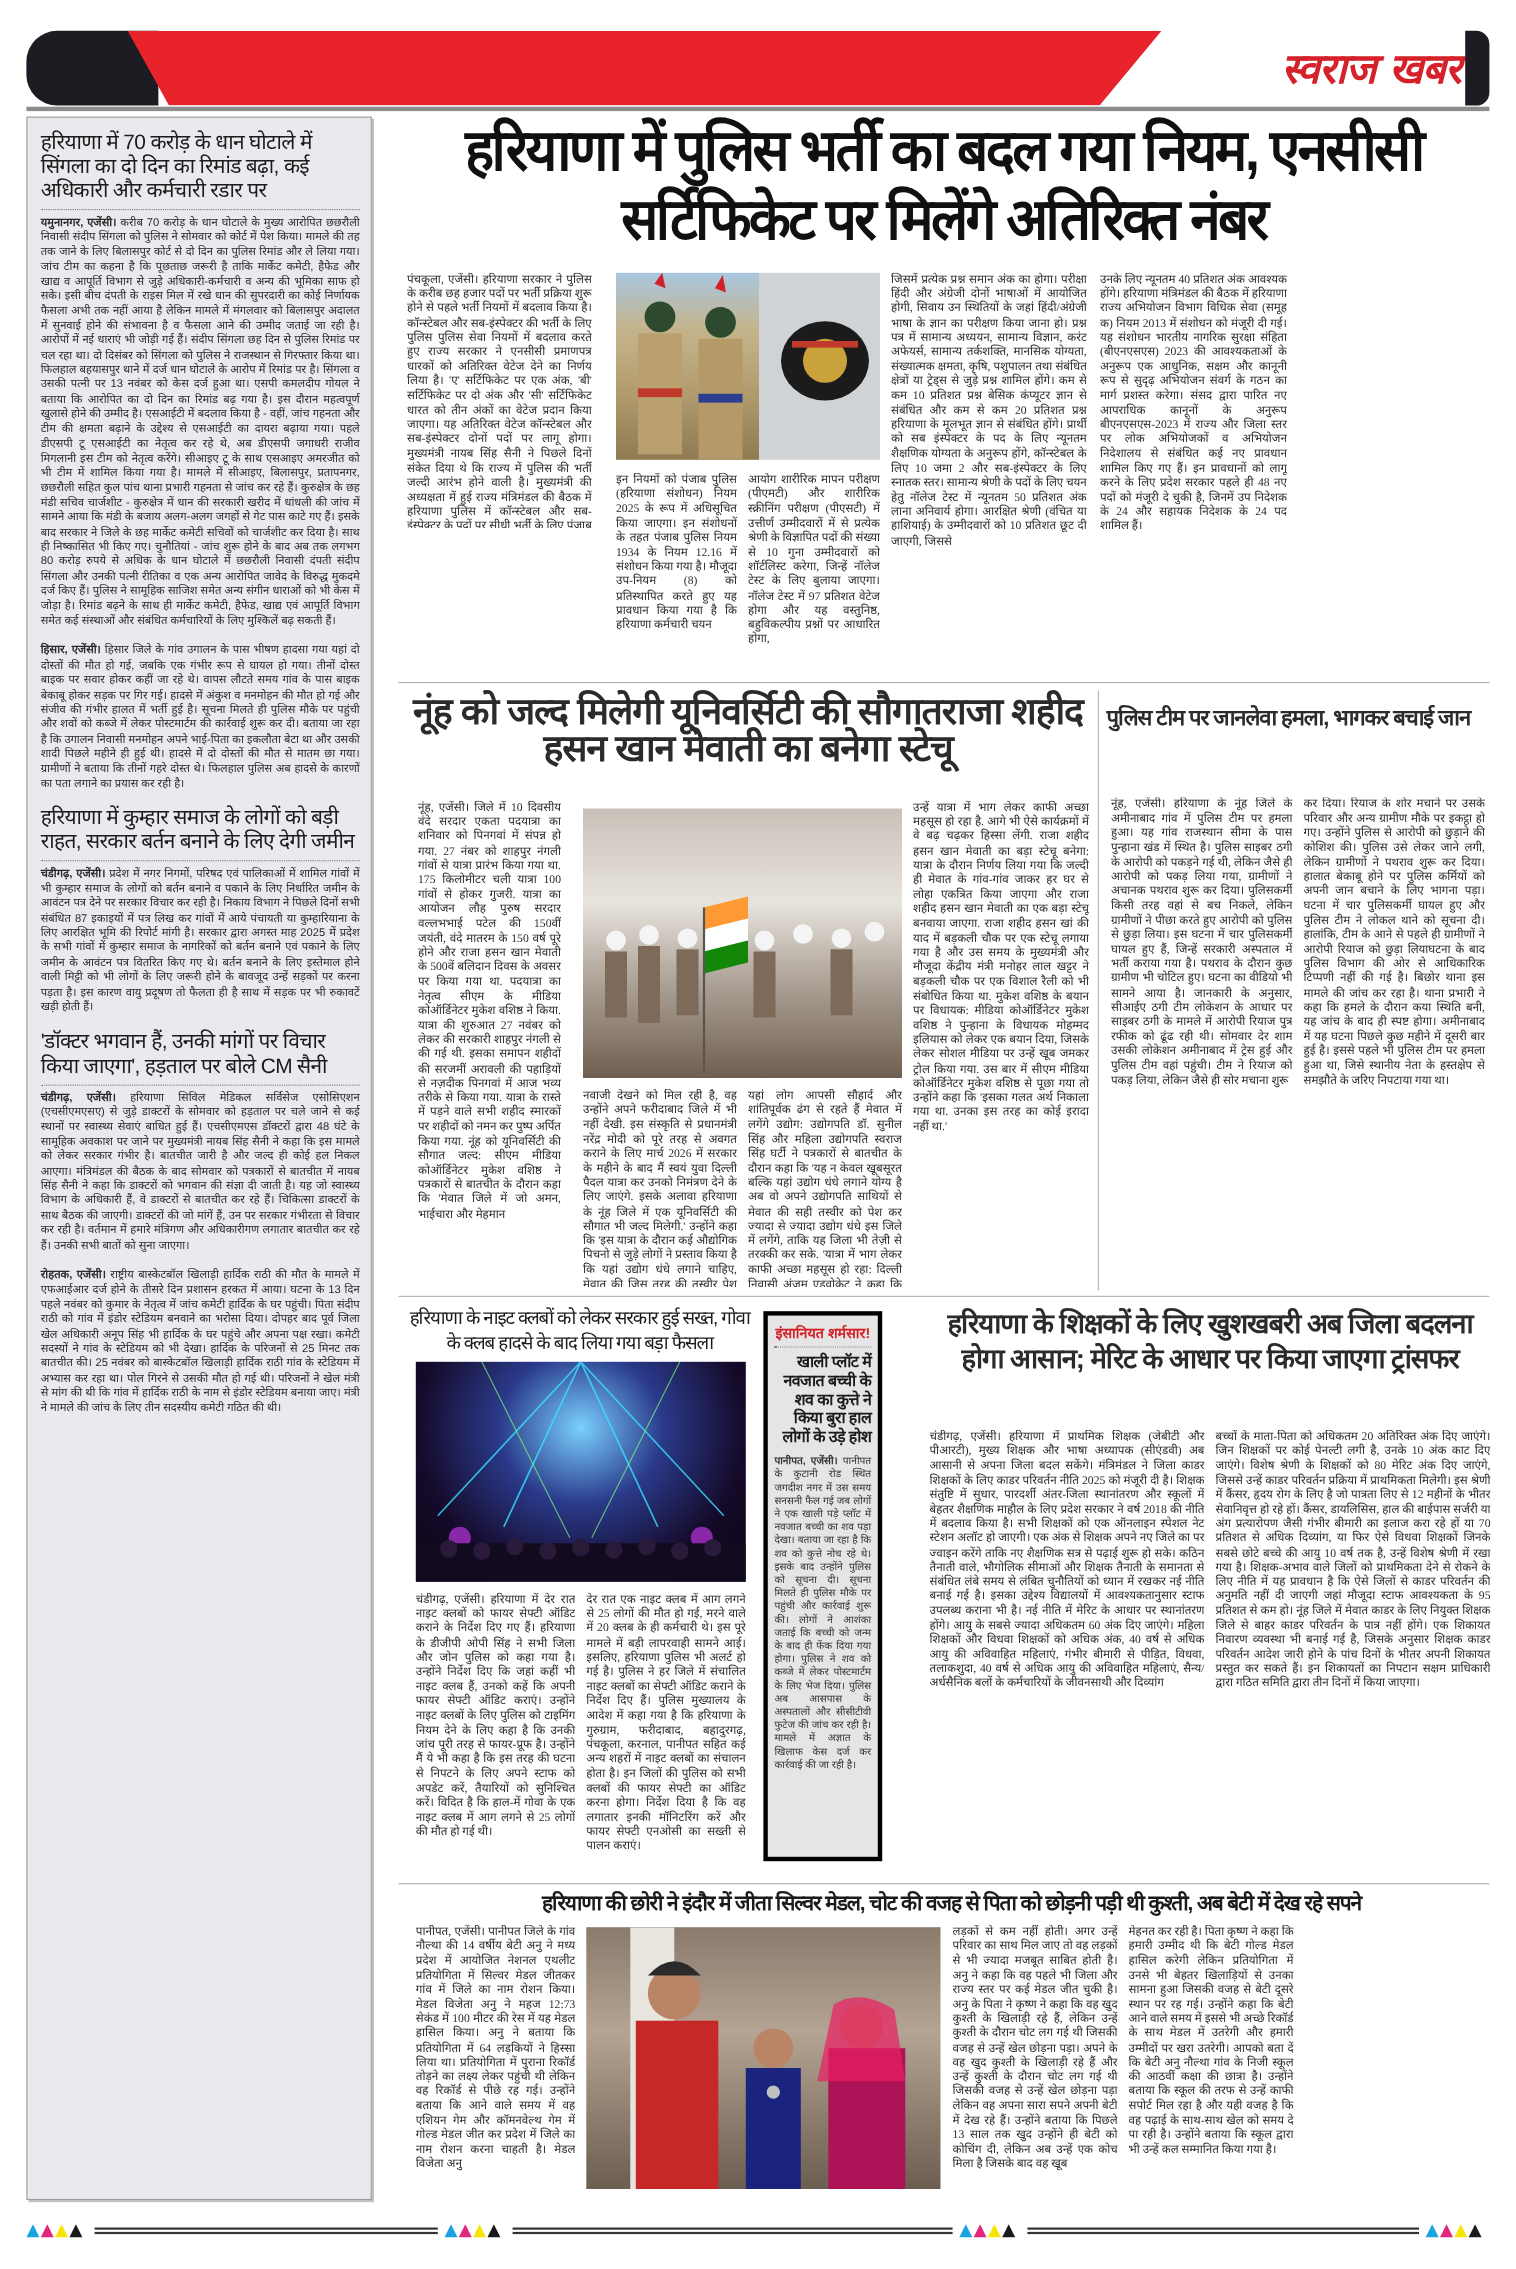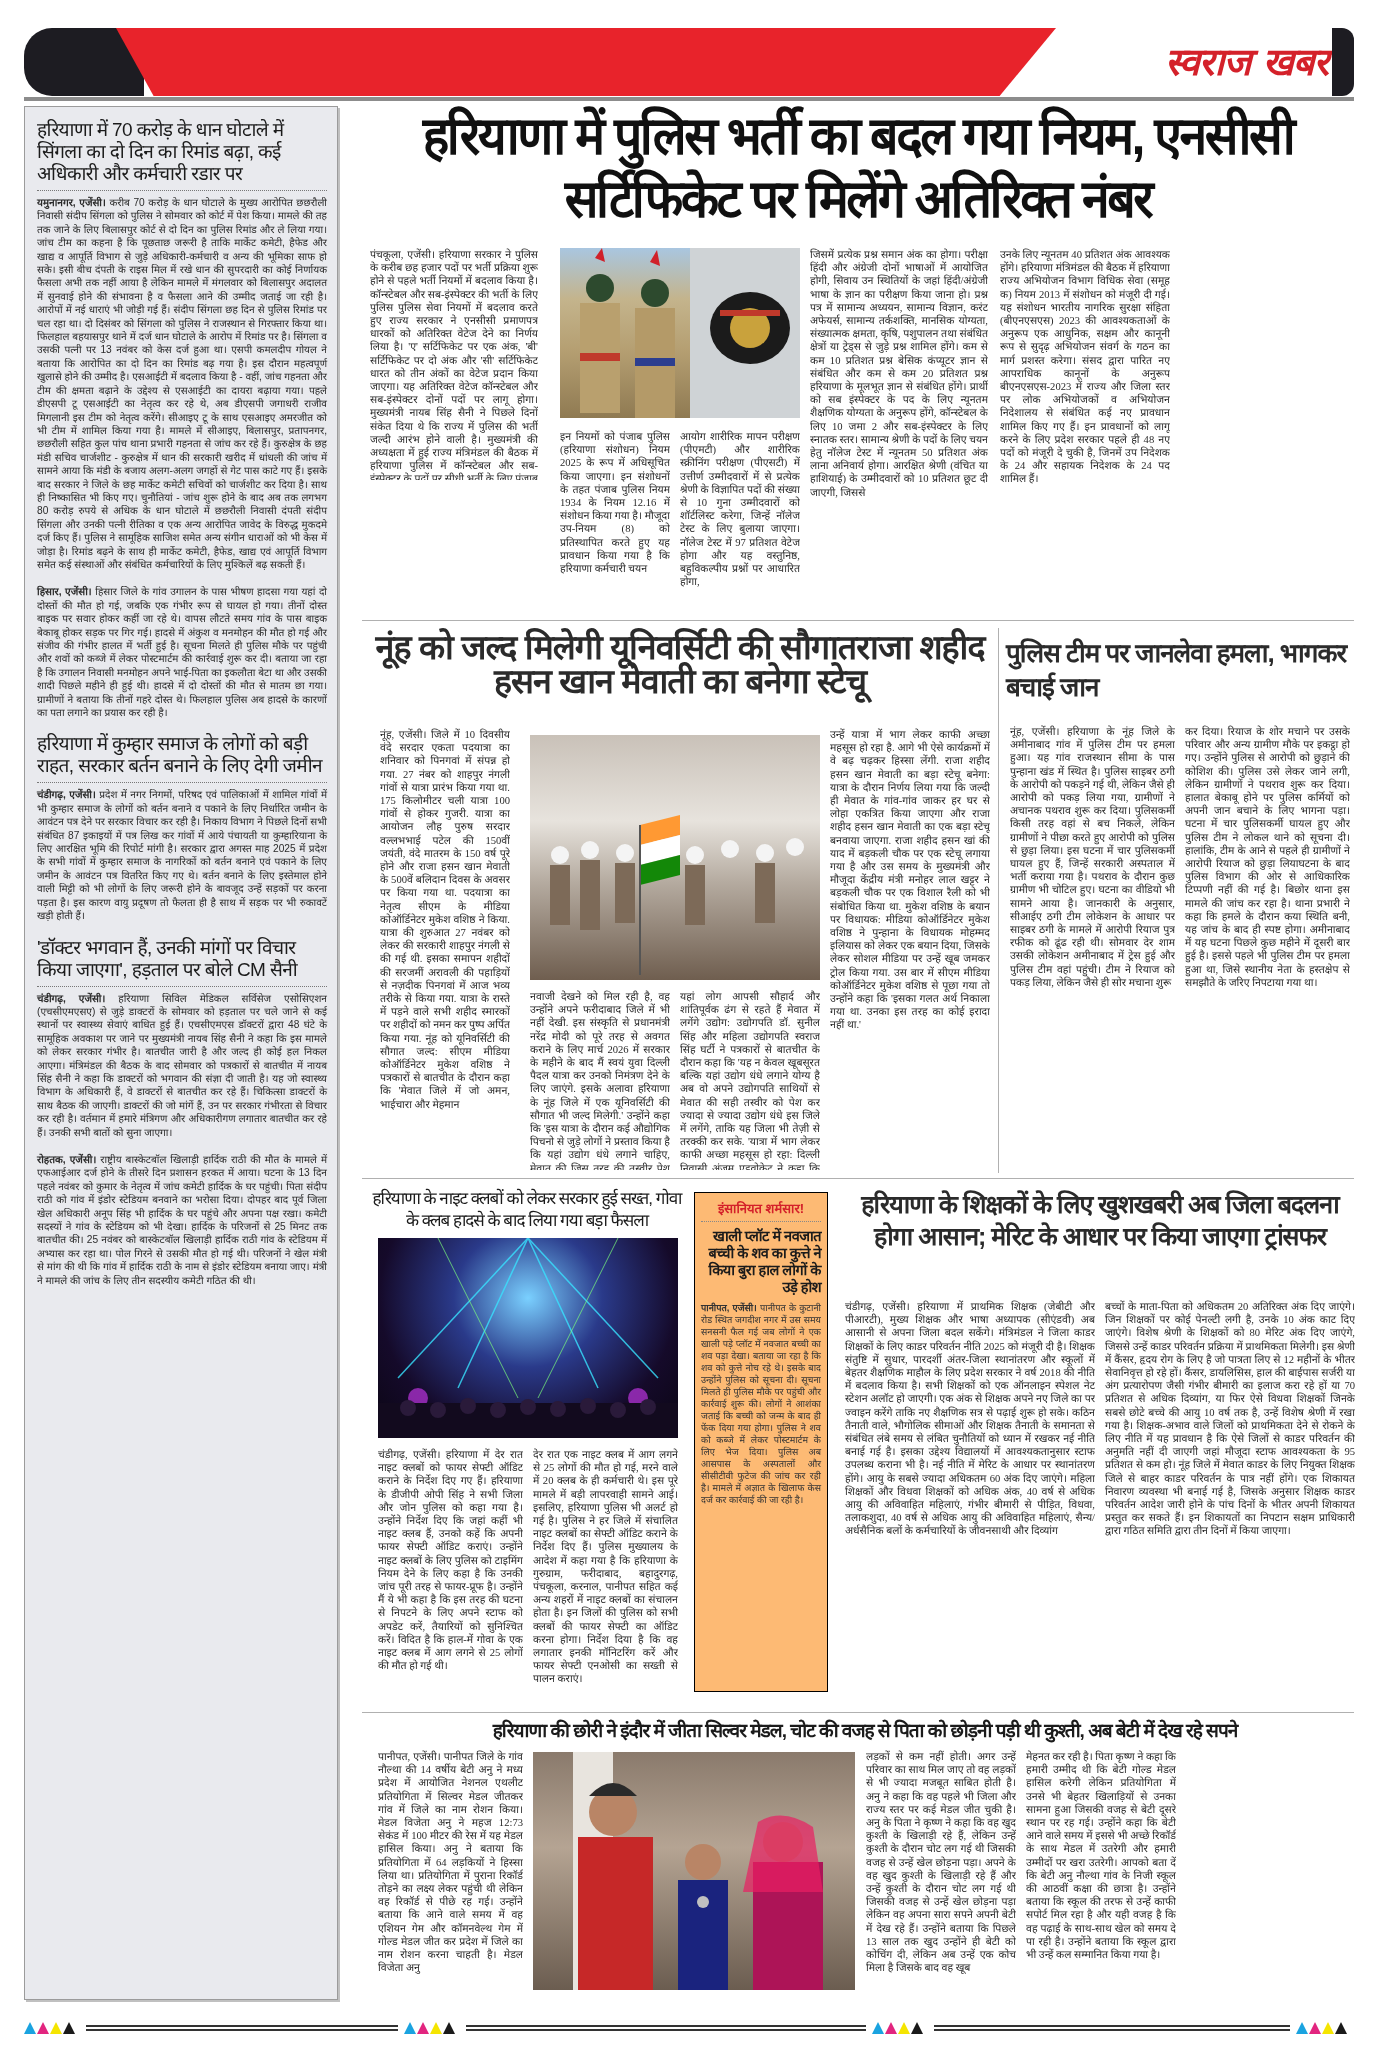--- a/index.html
+++ b/index.html
@@ -23,21 +23,21 @@
   
   .mainhead { position: absolute; left: 362px; top: 108px; width: 992px; font-family: "Liberation Sans", sans-serif; font-weight: bold; font-size: 50px; line-height: 60px; color: #101010; letter-spacing: -2.5px; text-align: center; transform: scaleY(1.05); }
 
   .col { position: absolute; font-family: "Liberation Serif", serif; font-size: 10.6px; line-height: 13.2px; color: #2a2a2a; text-align: justify; }
   .photo { position: absolute; overflow: hidden; }
 
   .sechead { position: absolute; font-family: "Liberation Sans", sans-serif; font-weight: bold; color: #2b2b2b; text-align: center; letter-spacing: -1px; }
   .vrule { position: absolute; width: 1px; background: #b0b0b0; }
   .hrule { position: absolute; height: 1px; background: #b0b0b0; }
 
-  .sidebox { position: absolute; left: 694px; top: 1192px; width: 134px; height: 500px; background: #fdba74; border: 1px solid #000000; padding: 6px 6px; }
+  .sidebox { position: absolute; left: 694px; top: 1192px; width: 108px; height: 500px; background: #e5e5e5; border: 4px solid #000000; padding: 6px 6px; }
   .sidebox .tag { font-family: "Liberation Sans", sans-serif; font-weight: bold; font-size: 13px; color: #d4212a; text-align: center; border-bottom: 1px dotted #888; padding-bottom: 4px; margin-bottom: 6px; }
   .sidebox .sh { font-family: "Liberation Sans", sans-serif; font-weight: bold; font-size: 14.5px; line-height: 17px; color: #1b1b1b; text-align: right; margin-bottom: 6px; letter-spacing: -0.5px; }
   .sidebox .sb { font-family: "Liberation Sans", sans-serif; font-size: 9.3px; line-height: 12px; color: #333; text-align: justify; }
 
   
   .footer { position: absolute; left: 24px; top: 2020px; width: 1330px; height: 20px; }
   .reg { position: absolute; top: 2px; display: flex; gap: 1px; }
   .tri { width: 0; height: 0; border-left: 6px solid transparent; border-right: 6px solid transparent; border-bottom: 12px solid; border-radius: 6px 6px 0 0; }
   .fline { position: absolute; top: 5px; height: 6px; border-top: 2px solid #333; border-bottom: 2px solid #333; }
 </style>
@@ -129,21 +129,21 @@
       <path d="M110 130 L150 120 L150 140 L110 150Z" fill="#138808"></path>
     <line x1="110" y1="90" x2="110" y2="240" stroke="#555" stroke-width="2"></line>
   </svg>
 </div>
 <div class="col" style="left:530px;top:990px;width:140px;height:180px;overflow:hidden;">नवाजी देखने को मिल रही है, वह उन्होंने अपने फरीदाबाद जिले में भी नहीं देखी. इस संस्कृति से प्रधानमंत्री नरेंद्र मोदी को पूरे तरह से अवगत कराने के लिए मार्च 2026 में सरकार के महीने के बाद मैं स्वयं युवा दिल्ली पैदल यात्रा कर उनको निमंत्रण देने के लिए जाएंगे. इसके अलावा हरियाणा के नूंह जिले में एक यूनिवर्सिटी की सौगात भी जल्द मिलेगी.' उन्होंने कहा कि 'इस यात्रा के दौरान कई औद्योगिक पिचनो से जुड़े लोगों ने प्रस्ताव किया है कि यहां उद्योग धंधे लगाने चाहिए, मेवात की जिस तरह की तस्वीर पेश की जाती है, उससे मेवात काफी अलग है.</div>
 <div class="col" style="left:680px;top:990px;width:140px;height:180px;overflow:hidden;">यहां लोग आपसी सौहार्द और शांतिपूर्वक ढंग से रहते हैं मेवात में लगेंगे उद्योग: उद्योगपति डॉ. सुनील सिंह और महिला उद्योगपति स्वराज सिंह घर्टी ने पत्रकारों से बातचीत के दौरान कहा कि 'यह न केवल खूबसूरत बल्कि यहां उद्योग धंधे लगाने योग्य है अब वो अपने उद्योगपति साथियों से मेवात की सही तस्वीर को पेश कर ज्यादा से ज्यादा उद्योग धंधे इस जिले में लगेंगे, ताकि यह जिला भी तेज़ी से तरक्की कर सके. 'यात्रा में भाग लेकर काफी अच्छा महसूस हो रहा: दिल्ली निवासी अंजुम एडवोकेट ने कहा कि महिलाओं, बच्चों और इलाके के लोगों ने फूल बरसा कर वंदे सरदार एकता पदयात्रा का स्वागत किया था.</div>
 <div class="col" style="left:830px;top:728px;width:160px;height:440px;overflow:hidden;">उन्हें यात्रा में भाग लेकर काफी अच्छा महसूस हो रहा है. आगे भी ऐसे कार्यक्रमों में वे बढ़ चढ़कर हिस्सा लेंगी. राजा शहीद हसन खान मेवाती का बड़ा स्टेचू बनेगा: यात्रा के दौरान निर्णय लिया गया कि जल्दी ही मेवात के गांव-गांव जाकर हर घर से लोहा एकत्रित किया जाएगा और राजा शहीद हसन खान मेवाती का एक बड़ा स्टेचू बनवाया जाएगा. राजा शहीद हसन खां की याद में बड़कली चौक पर एक स्टेचू लगाया गया है और उस समय के मुख्यमंत्री और मौजूदा केंद्रीय मंत्री मनोहर लाल खट्टर ने बड़कली चौक पर एक विशाल रैली को भी संबोधित किया था. मुकेश वशिष्ठ के बयान पर विधायक: मीडिया कोऑर्डिनेटर मुकेश वशिष्ठ ने पुन्हाना के विधायक मोहम्मद इलियास को लेकर एक बयान दिया, जिसके लेकर सोशल मीडिया पर उन्हें खूब जमकर ट्रोल किया गया. उस बार में सीएम मीडिया कोऑर्डिनेटर मुकेश वशिष्ठ से पूछा गया तो उन्होंने कहा कि 'इसका गलत अर्थ निकाला गया था. उनका इस तरह का कोई इरादा नहीं था.'</div>
 
 <div class="vrule" style="left:998px;top:628px;height:545px;"></div>
 
-<div class="sechead" style="left:1006px;top:636px;width:350px;font-size:26px;line-height:34px;text-align:left;">पुलिस टीम पर जानलेवा हमला, भागकर बचाई जान</div>
+<div class="sechead" style="left:1006px;top:636px;width:350px;font-size:20px;line-height:34px;text-align:left;">पुलिस टीम पर जानलेवा हमला, भागकर बचाई जान</div>
 <div class="col" style="left:1010px;top:725px;width:165px;height:445px;overflow:hidden;">नूंह, एजेंसी। हरियाणा के नूंह जिले के अमीनाबाद गांव में पुलिस टीम पर हमला हुआ। यह गांव राजस्थान सीमा के पास पुन्हाना खंड में स्थित है। पुलिस साइबर ठगी के आरोपी को पकड़ने गई थी, लेकिन जैसे ही आरोपी को पकड़ लिया गया, ग्रामीणों ने अचानक पथराव शुरू कर दिया। पुलिसकर्मी किसी तरह वहां से बच निकले, लेकिन ग्रामीणों ने पीछा करते हुए आरोपी को पुलिस से छुड़ा लिया। इस घटना में चार पुलिसकर्मी घायल हुए हैं, जिन्हें सरकारी अस्पताल में भर्ती कराया गया है। पथराव के दौरान कुछ ग्रामीण भी चोटिल हुए। घटना का वीडियो भी सामने आया है। जानकारी के अनुसार, सीआईए ठगी टीम लोकेशन के आधार पर साइबर ठगी के मामले में आरोपी रियाज पुत्र रफीक को ढूंढ रही थी। सोमवार देर शाम उसकी लोकेशन अमीनाबाद में ट्रेस हुई और पुलिस टीम वहां पहुंची। टीम ने रियाज को पकड़ लिया, लेकिन जैसे ही सोर मचाना शुरू</div>
 <div class="col" style="left:1185px;top:725px;width:165px;height:445px;overflow:hidden;">कर दिया। रियाज के शोर मचाने पर उसके परिवार और अन्य ग्रामीण मौके पर इकट्ठा हो गए। उन्होंने पुलिस से आरोपी को छुड़ाने की कोशिश की। पुलिस उसे लेकर जाने लगी, लेकिन ग्रामीणों ने पथराव शुरू कर दिया। हालात बेकाबू होने पर पुलिस कर्मियों को अपनी जान बचाने के लिए भागना पड़ा। घटना में चार पुलिसकर्मी घायल हुए और पुलिस टीम ने लोकल थाने को सूचना दी। हालांकि, टीम के आने से पहले ही ग्रामीणों ने आरोपी रियाज को छुड़ा लियाघटना के बाद पुलिस विभाग की ओर से आधिकारिक टिप्पणी नहीं की गई है। बिछोर थाना इस मामले की जांच कर रहा है। थाना प्रभारी ने कहा कि हमले के दौरान कया स्थिति बनी, यह जांच के बाद ही स्पष्ट होगा। अमीनाबाद में यह घटना पिछले कुछ महीने में दूसरी बार हुई है। इससे पहले भी पुलिस टीम पर हमला हुआ था, जिसे स्थानीय नेता के हस्तक्षेप से समझौते के जरिए निपटाया गया था।</div>
 
 <div class="hrule" style="left:362px;top:1178px;width:992px;"></div>
 
 <div class="sechead" style="left:372px;top:1188px;width:310px;font-size:17px;line-height:22px;font-weight:normal;color:#1b1b1b;">हरियाणा के नाइट क्लबों को लेकर सरकार हुई सख्त, गोवा के क्लब हादसे के बाद लिया गया बड़ा फैसला</div>
 <div class="photo" style="left:378px;top:1238px;width:300px;height:200px;background:radial-gradient(ellipse at 50% 30%,#7ad0ff 0%,#2a3a8a 35%,#150a2a 70%,#0a0612 100%);">
   <svg width="300" height="200">
     <g stroke="#38e3ff" stroke-width="1.5" opacity="0.8">
         <line x1="150" y1="0" x2="20" y2="140"></line>

